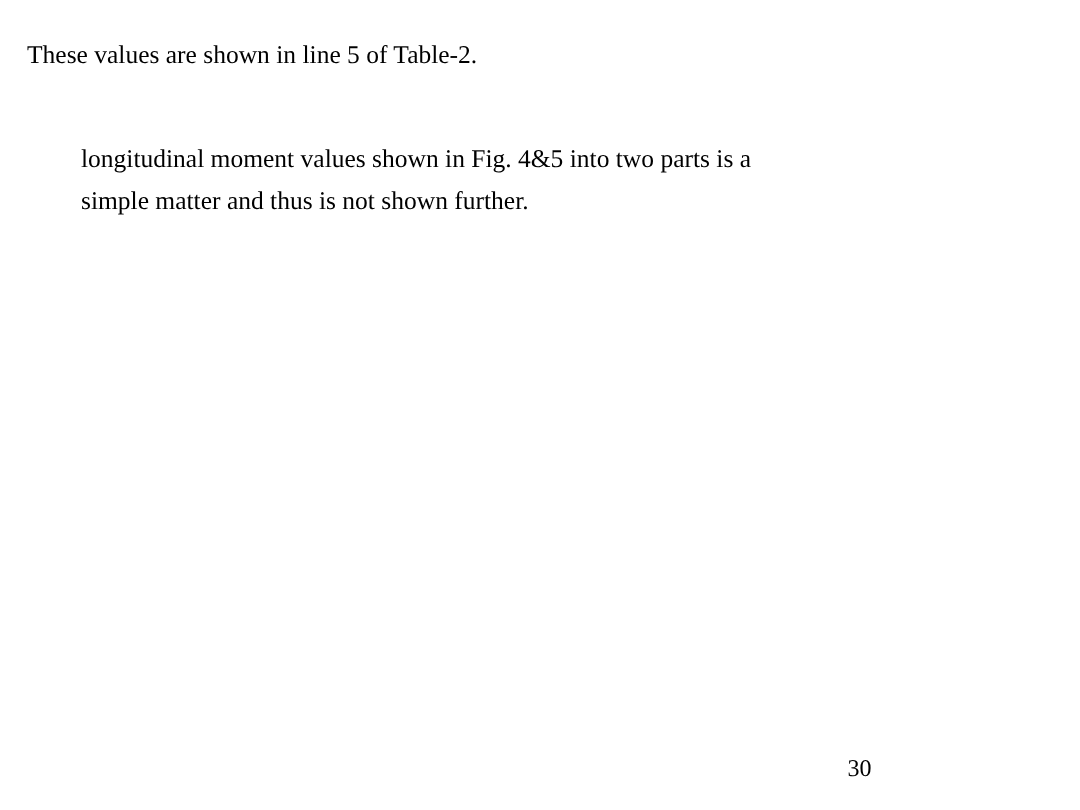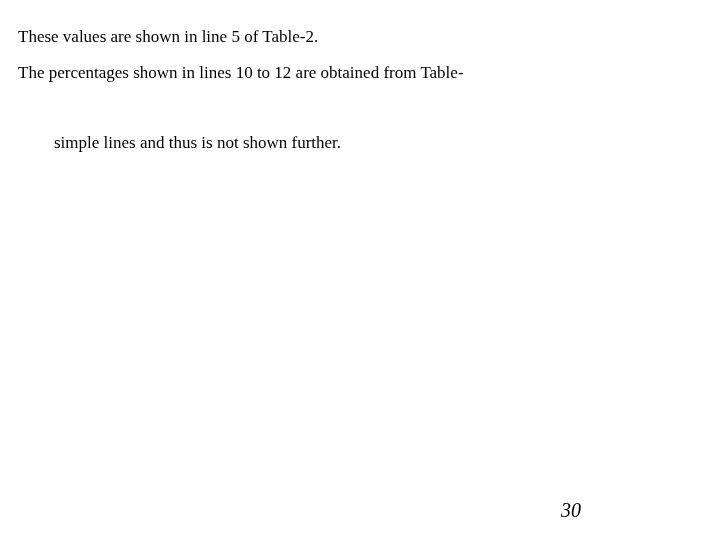--- a/index.html
+++ b/index.html
@@ -47,38 +47,37 @@
     .paragraph-justified-indented {
       padding-left: 36px;
       text-align: justify;
       line-height: 1.65;
     }
 
     .page-number {
       position: absolute;
       bottom: 18px;
       right: 36px;
-      font-size: 20px;
-      font-style: italic;
+      font-size: 16px;
     }
   </style>
 </head>
 <body>
 
 <div class="page-container">
 
   <p class="paragraph">
     <span>These values are shown in line 5 of Table-2.</span>
   </p>
 
-  <p class="paragraph">
-    <span>The percentages shown in lines 10 to 12 are obtained from Table-</span>
-  </p>
 
   <div class="spacer"></div>
 
   <p class="paragraph-justified-indented">
-    <span>simple lines and thus is not shown further.</span>
+    <span>longitudinal moment values shown in Fig. 4&amp;5 into two parts is a</span>
+  </p>
+  <p class="paragraph-justified-indented">
+    <span>simple matter and thus is not shown further.</span>
   </p>
 
   <div class="page-number">30</div>
 
 </div>
 
 </body></html>

